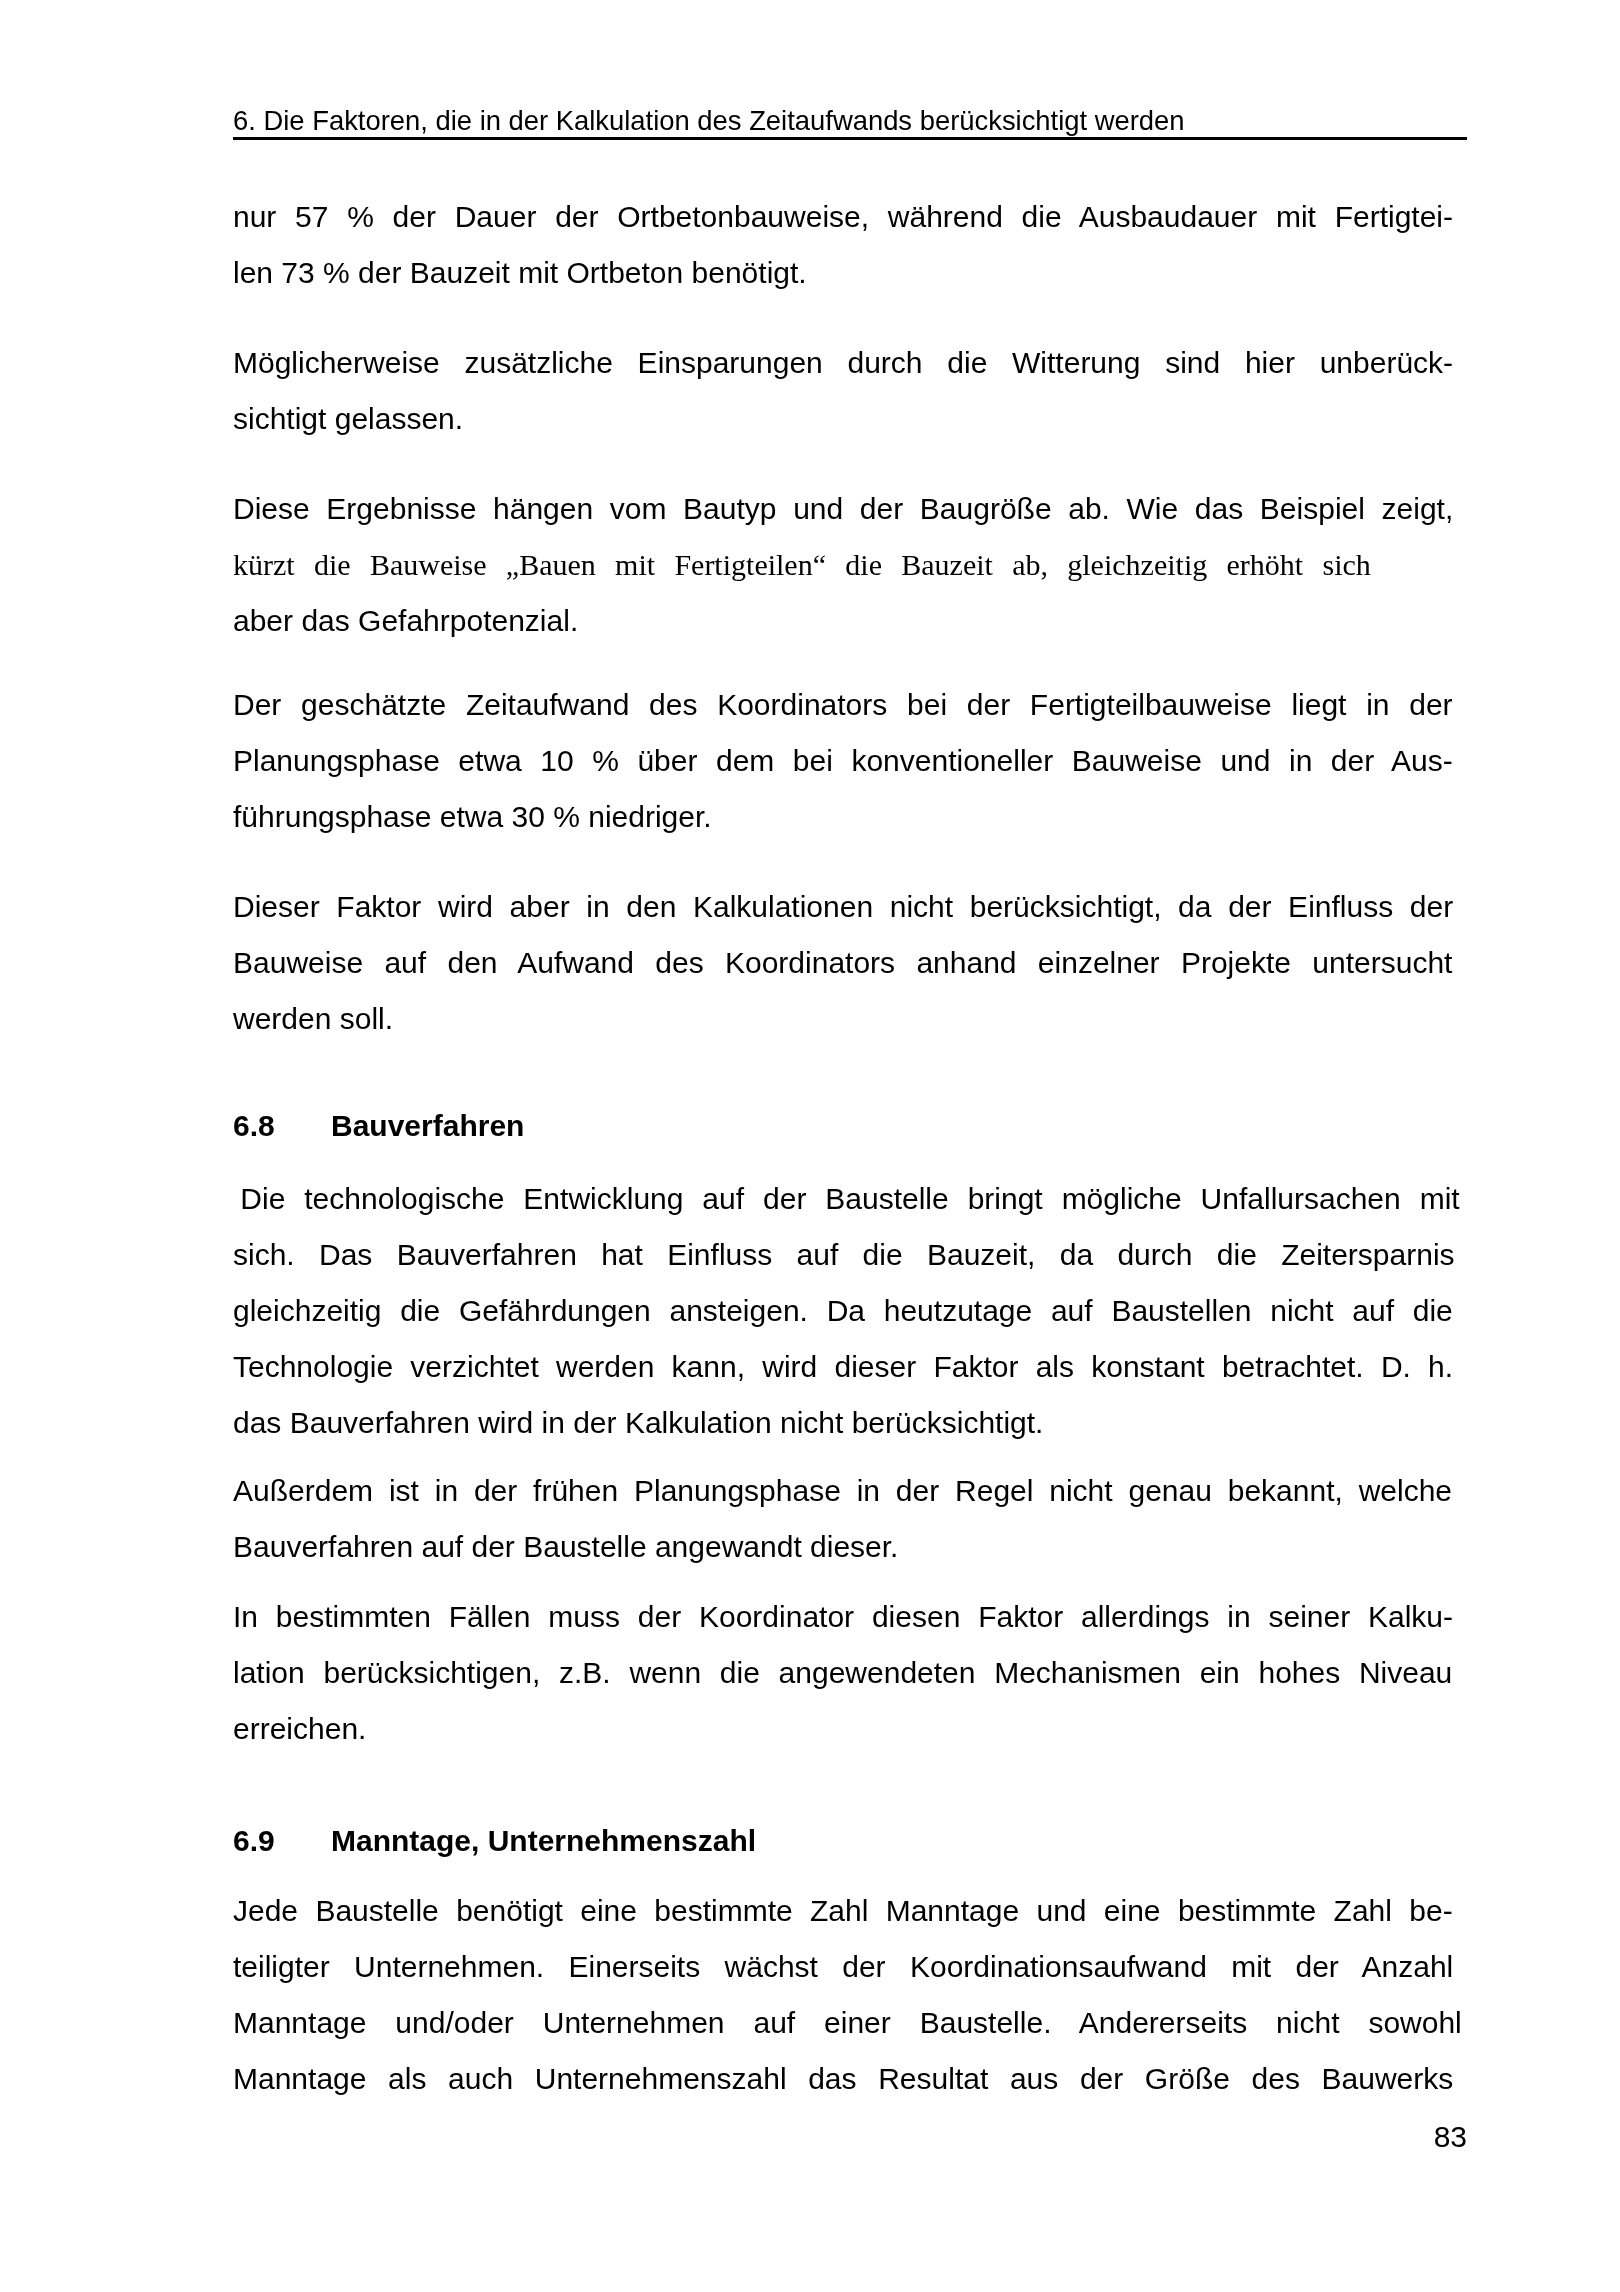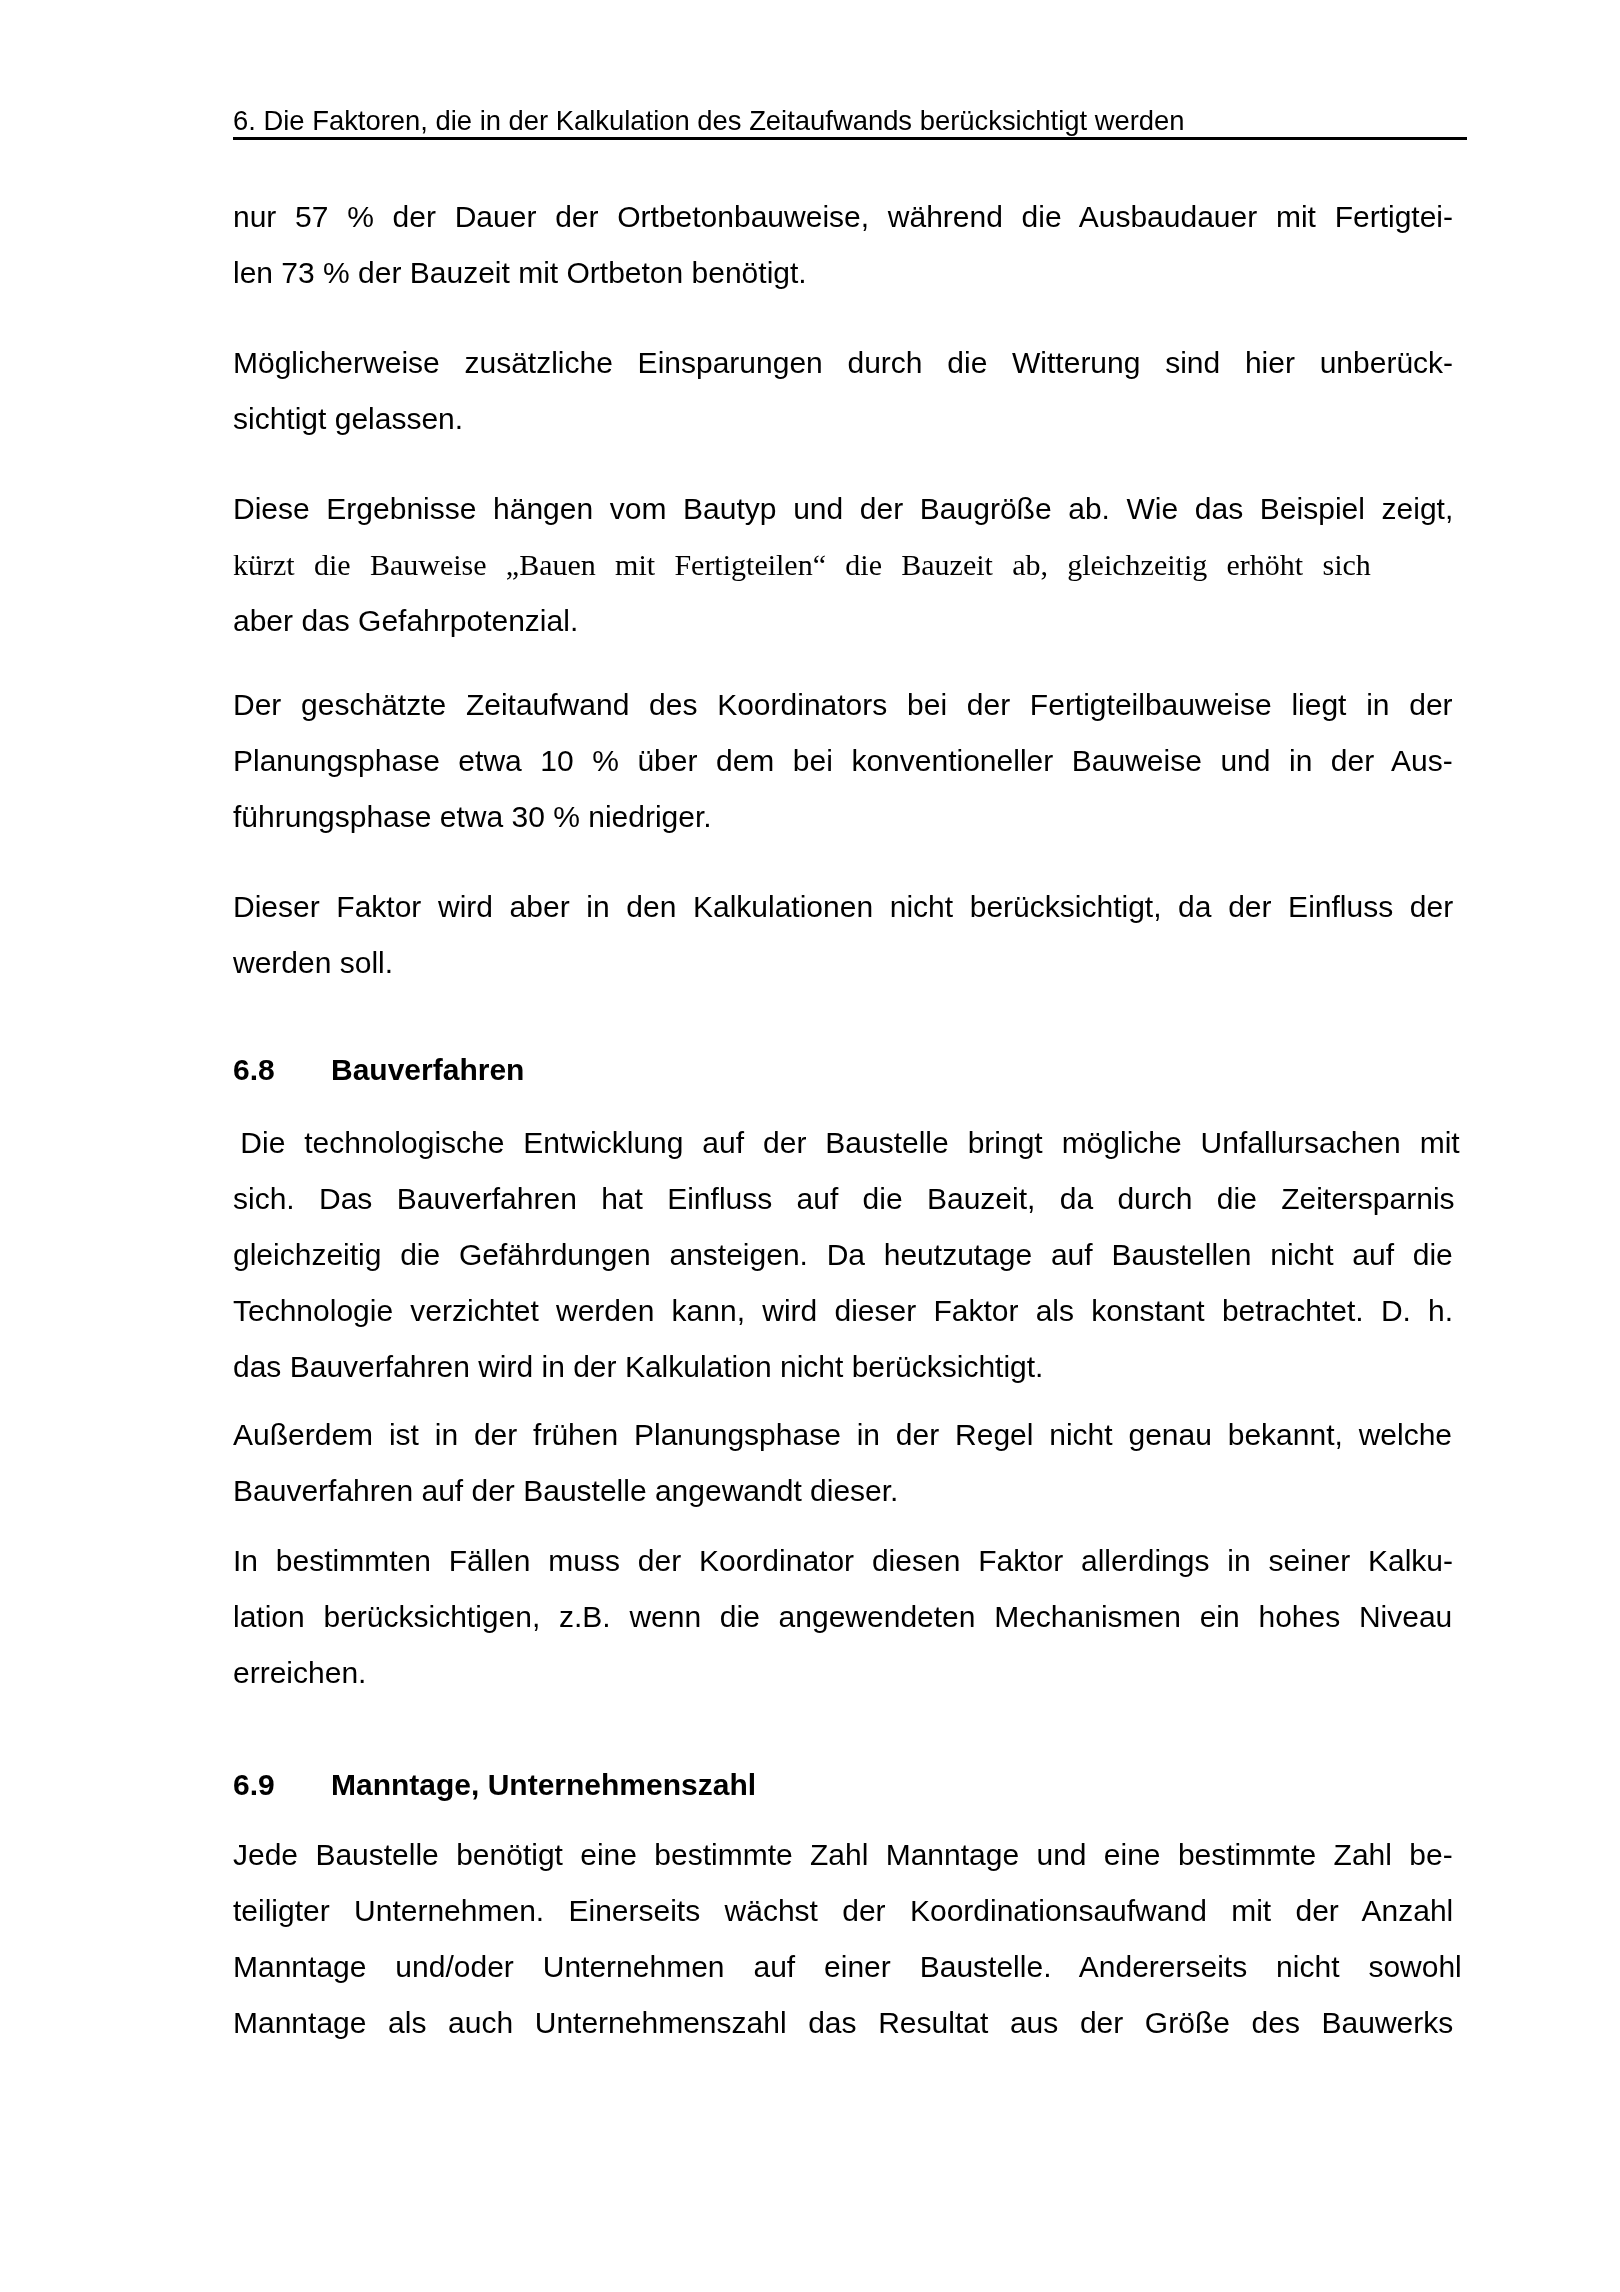--- a/index.html
+++ b/index.html
@@ -92,20 +92,21 @@
     </div>
 
     <div class="para" id="p4">
       <div class="ln" style="word-spacing: 11.4px;"><span>Der geschätzte Zeitaufwand des Koordinators bei der Fertigteilbauweise liegt in der</span></div>
       <div class="ln" style="word-spacing: 10.2px;"><span>Planungsphase etwa 10 % über dem bei konventioneller Bauweise und in der Aus-</span></div>
       <div class="ln end" style="word-spacing: 0px;"><span>führungsphase etwa 30 % niedriger.</span></div>
     </div>
 
     <div class="para" id="p5">
       <div class="ln" style="word-spacing: 8.3px;"><span>Dieser Faktor wird aber in den Kalkulationen nicht berücksichtigt, da der Einfluss der</span></div>
+      <div class="ln" style="word-spacing: 13px;"><span>Bauweise auf den Aufwand des Koordinators anhand einzelner Projekte untersucht</span></div>
       <div class="ln end" style="word-spacing: 0px;"><span>werden soll.</span></div>
     </div>
 
     <div class="heading" id="h68">
       <span class="hnum">6.8</span><span>Bauverfahren</span>
     </div>
 
     <div class="para" id="p6">
       <div class="ln" style="word-spacing: 10.6px; text-align: center;"><span>Die technologische Entwicklung auf der Baustelle bringt mögliche Unfallursachen mit</span></div>
       <div class="ln" style="word-spacing: 16px;"><span>sich. Das Bauverfahren hat Einfluss auf die Bauzeit, da durch die Zeitersparnis</span></div>
@@ -129,16 +130,17 @@
       <span class="hnum">6.9</span><span>Manntage, Unternehmenszahl</span>
     </div>
 
     <div class="para" id="p9">
       <div class="ln" style="word-spacing: 9px;"><span>Jede Baustelle benötigt eine bestimmte Zahl Manntage und eine bestimmte Zahl be-</span></div>
       <div class="ln" style="word-spacing: 16px;"><span>teiligter Unternehmen. Einerseits wächst der Koordinationsaufwand mit der Anzahl</span></div>
       <div class="ln" style="word-spacing: 20.6px;"><span>Manntage und/oder Unternehmen auf einer Baustelle. Andererseits nicht sowohl</span></div>
       <div class="ln" style="word-spacing: 13.3px;"><span>Manntage als auch Unternehmenszahl das Resultat aus der Größe des Bauwerks</span></div>
     </div>
 
+    <div class="page-number">83</div>
 
   </div>
 </div>
 
 
 </body></html>

